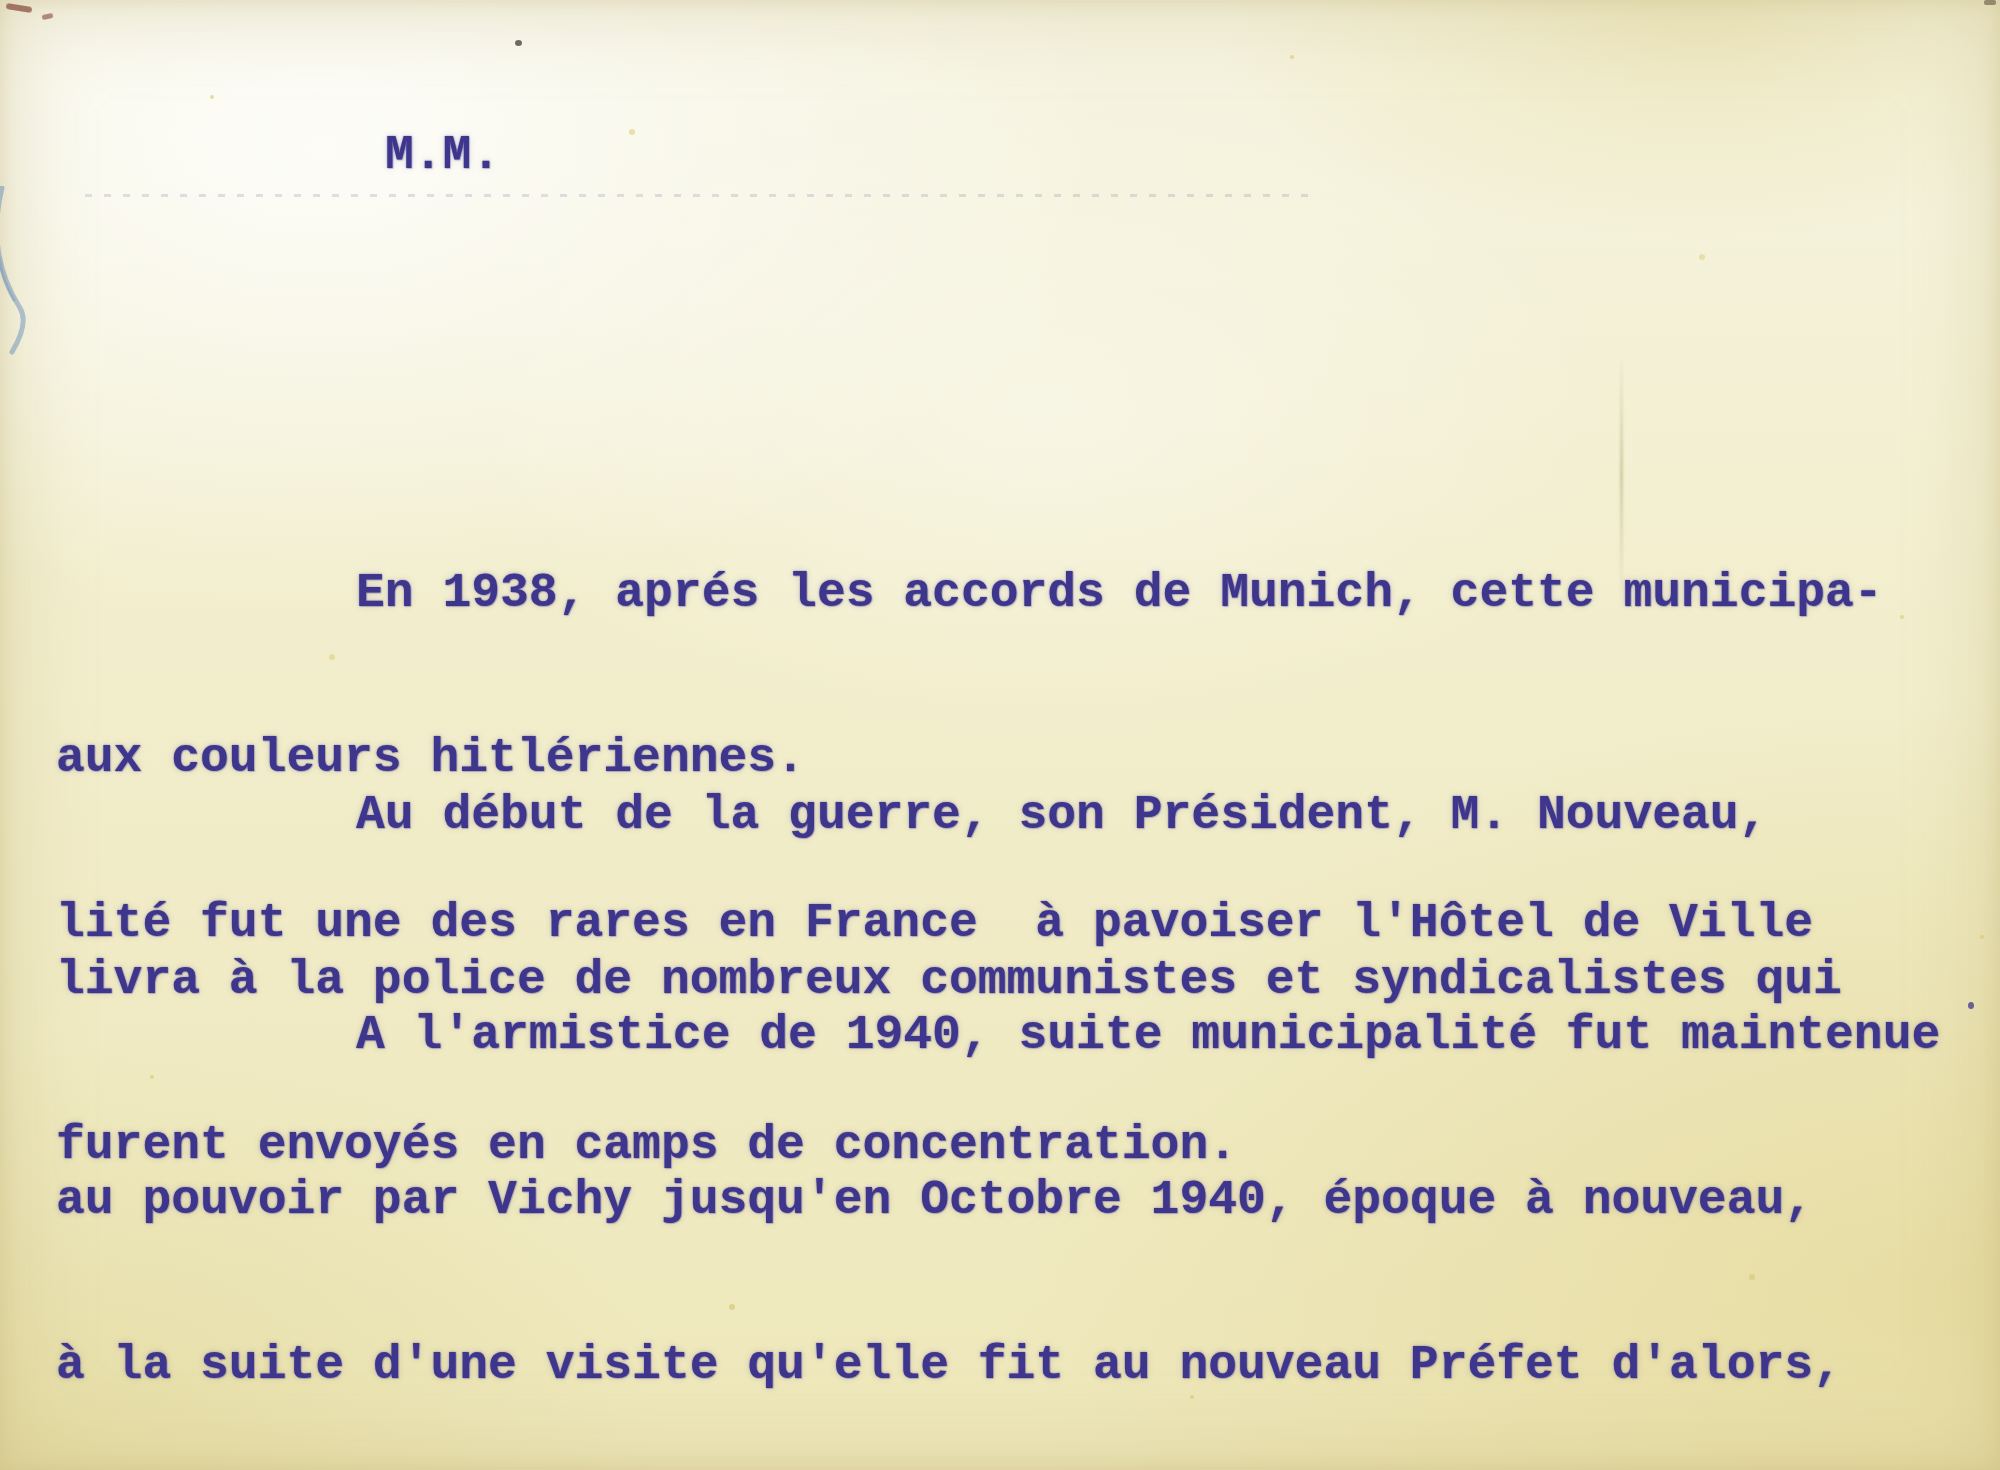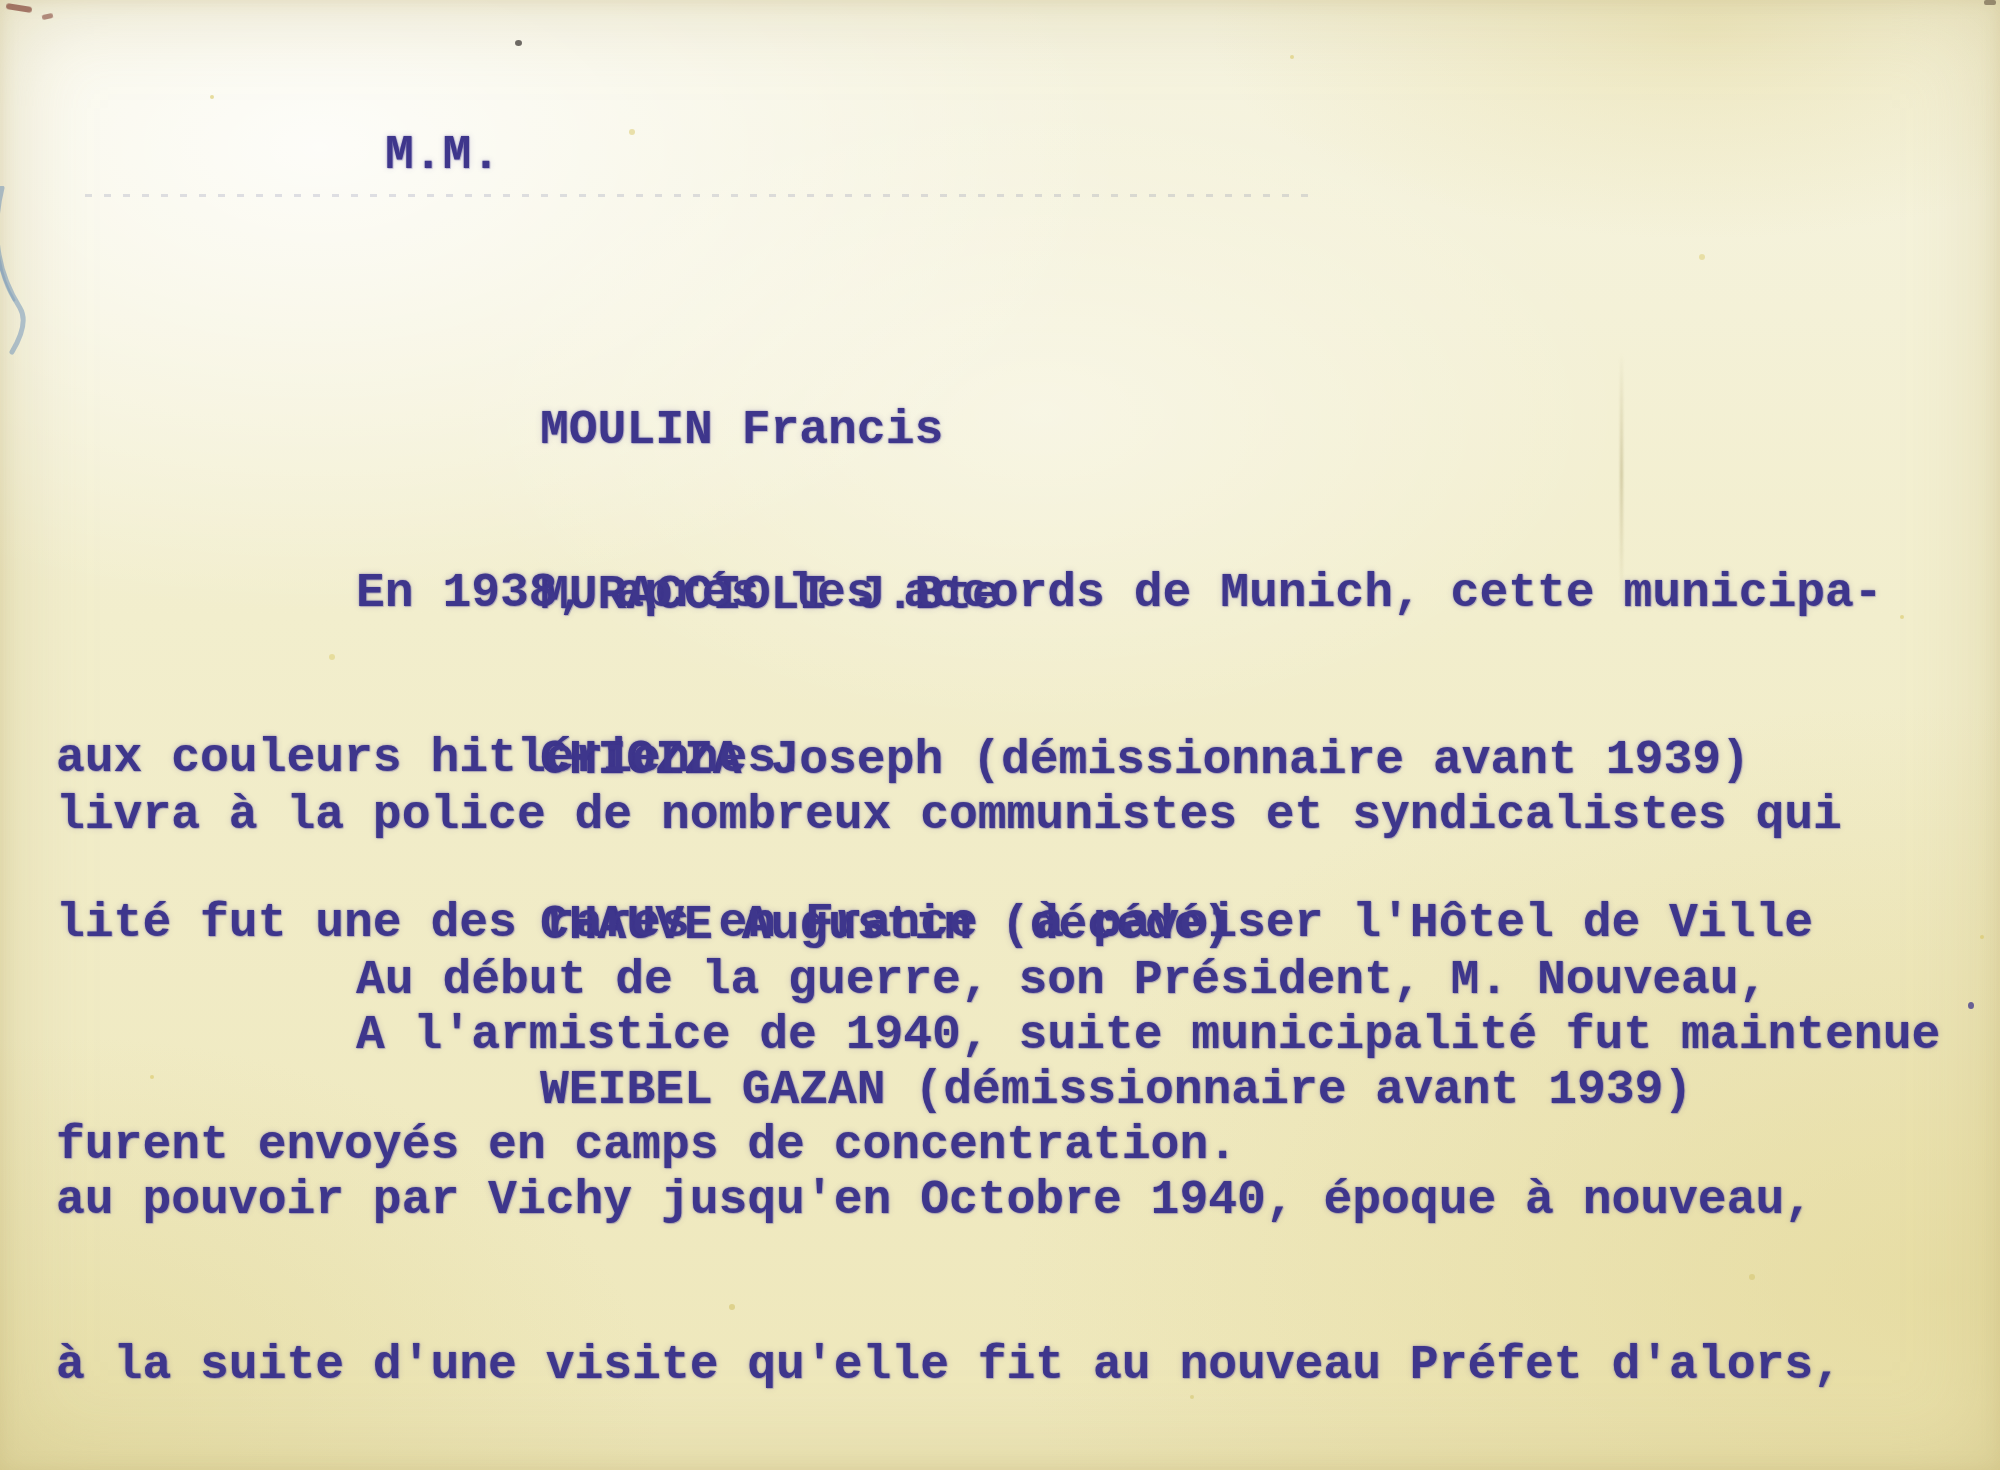--- a/index.html
+++ b/index.html
@@ -84,38 +84,31 @@
   <div class="mark speck-dark"></div>
   <div class="mark speck-ink"></div>
   <div class="mark corner-a"></div>
   <div class="mark corner-b"></div>
   <div class="mark corner-c"></div>
   <div class="mark crease-v"></div>
   <div class="mark flecks"></div>
 
   <div class="names-block txt">
     <span class="names-prefix">M.M.</span>
-    <div class="names-col">
-      <div class="line">MOULIN Francis</div>
-      <div class="line">MURACCIOLI J.Bte</div>
-      <div class="line">CHIOZZA Joseph (démissionnaire avant 1939)</div>
-      <div class="line">CHAUVE Augustin (décédé)</div>
-      <div class="line">WEIBEL GAZAN (démissionnaire avant 1939)</div>
-    </div>
   </div>
 
   <div id="p1" class="para txt">
     <div class="line indent">En 1938, aprés les accords de Munich, cette municipa-</div>
     <div class="line">aux couleurs hitlériennes.</div>
     <div class="line">lité fut une des rares en France  à pavoiser l'Hôtel de Ville</div>
   </div>
 
   <div id="p2" class="para txt">
+    <div class="line indent">Au début de la guerre, son Président, M. Nouveau,</div>
     <div class="line">livra à la police de nombreux communistes et syndicalistes qui</div>
-    <div class="line indent">Au début de la guerre, son Président, M. Nouveau,</div>
     <div class="line">furent envoyés en camps de concentration.</div>
   </div>
 
   <div id="p3" class="para txt">
     <div class="line indent">A l'armistice de 1940, suite municipalité fut maintenue</div>
     <div class="line">au pouvoir par Vichy jusqu'en Octobre 1940, époque à nouveau,</div>
     <div class="line">à la suite d'une visite qu'elle fit au nouveau Préfet d'alors,</div>
     
     
     

